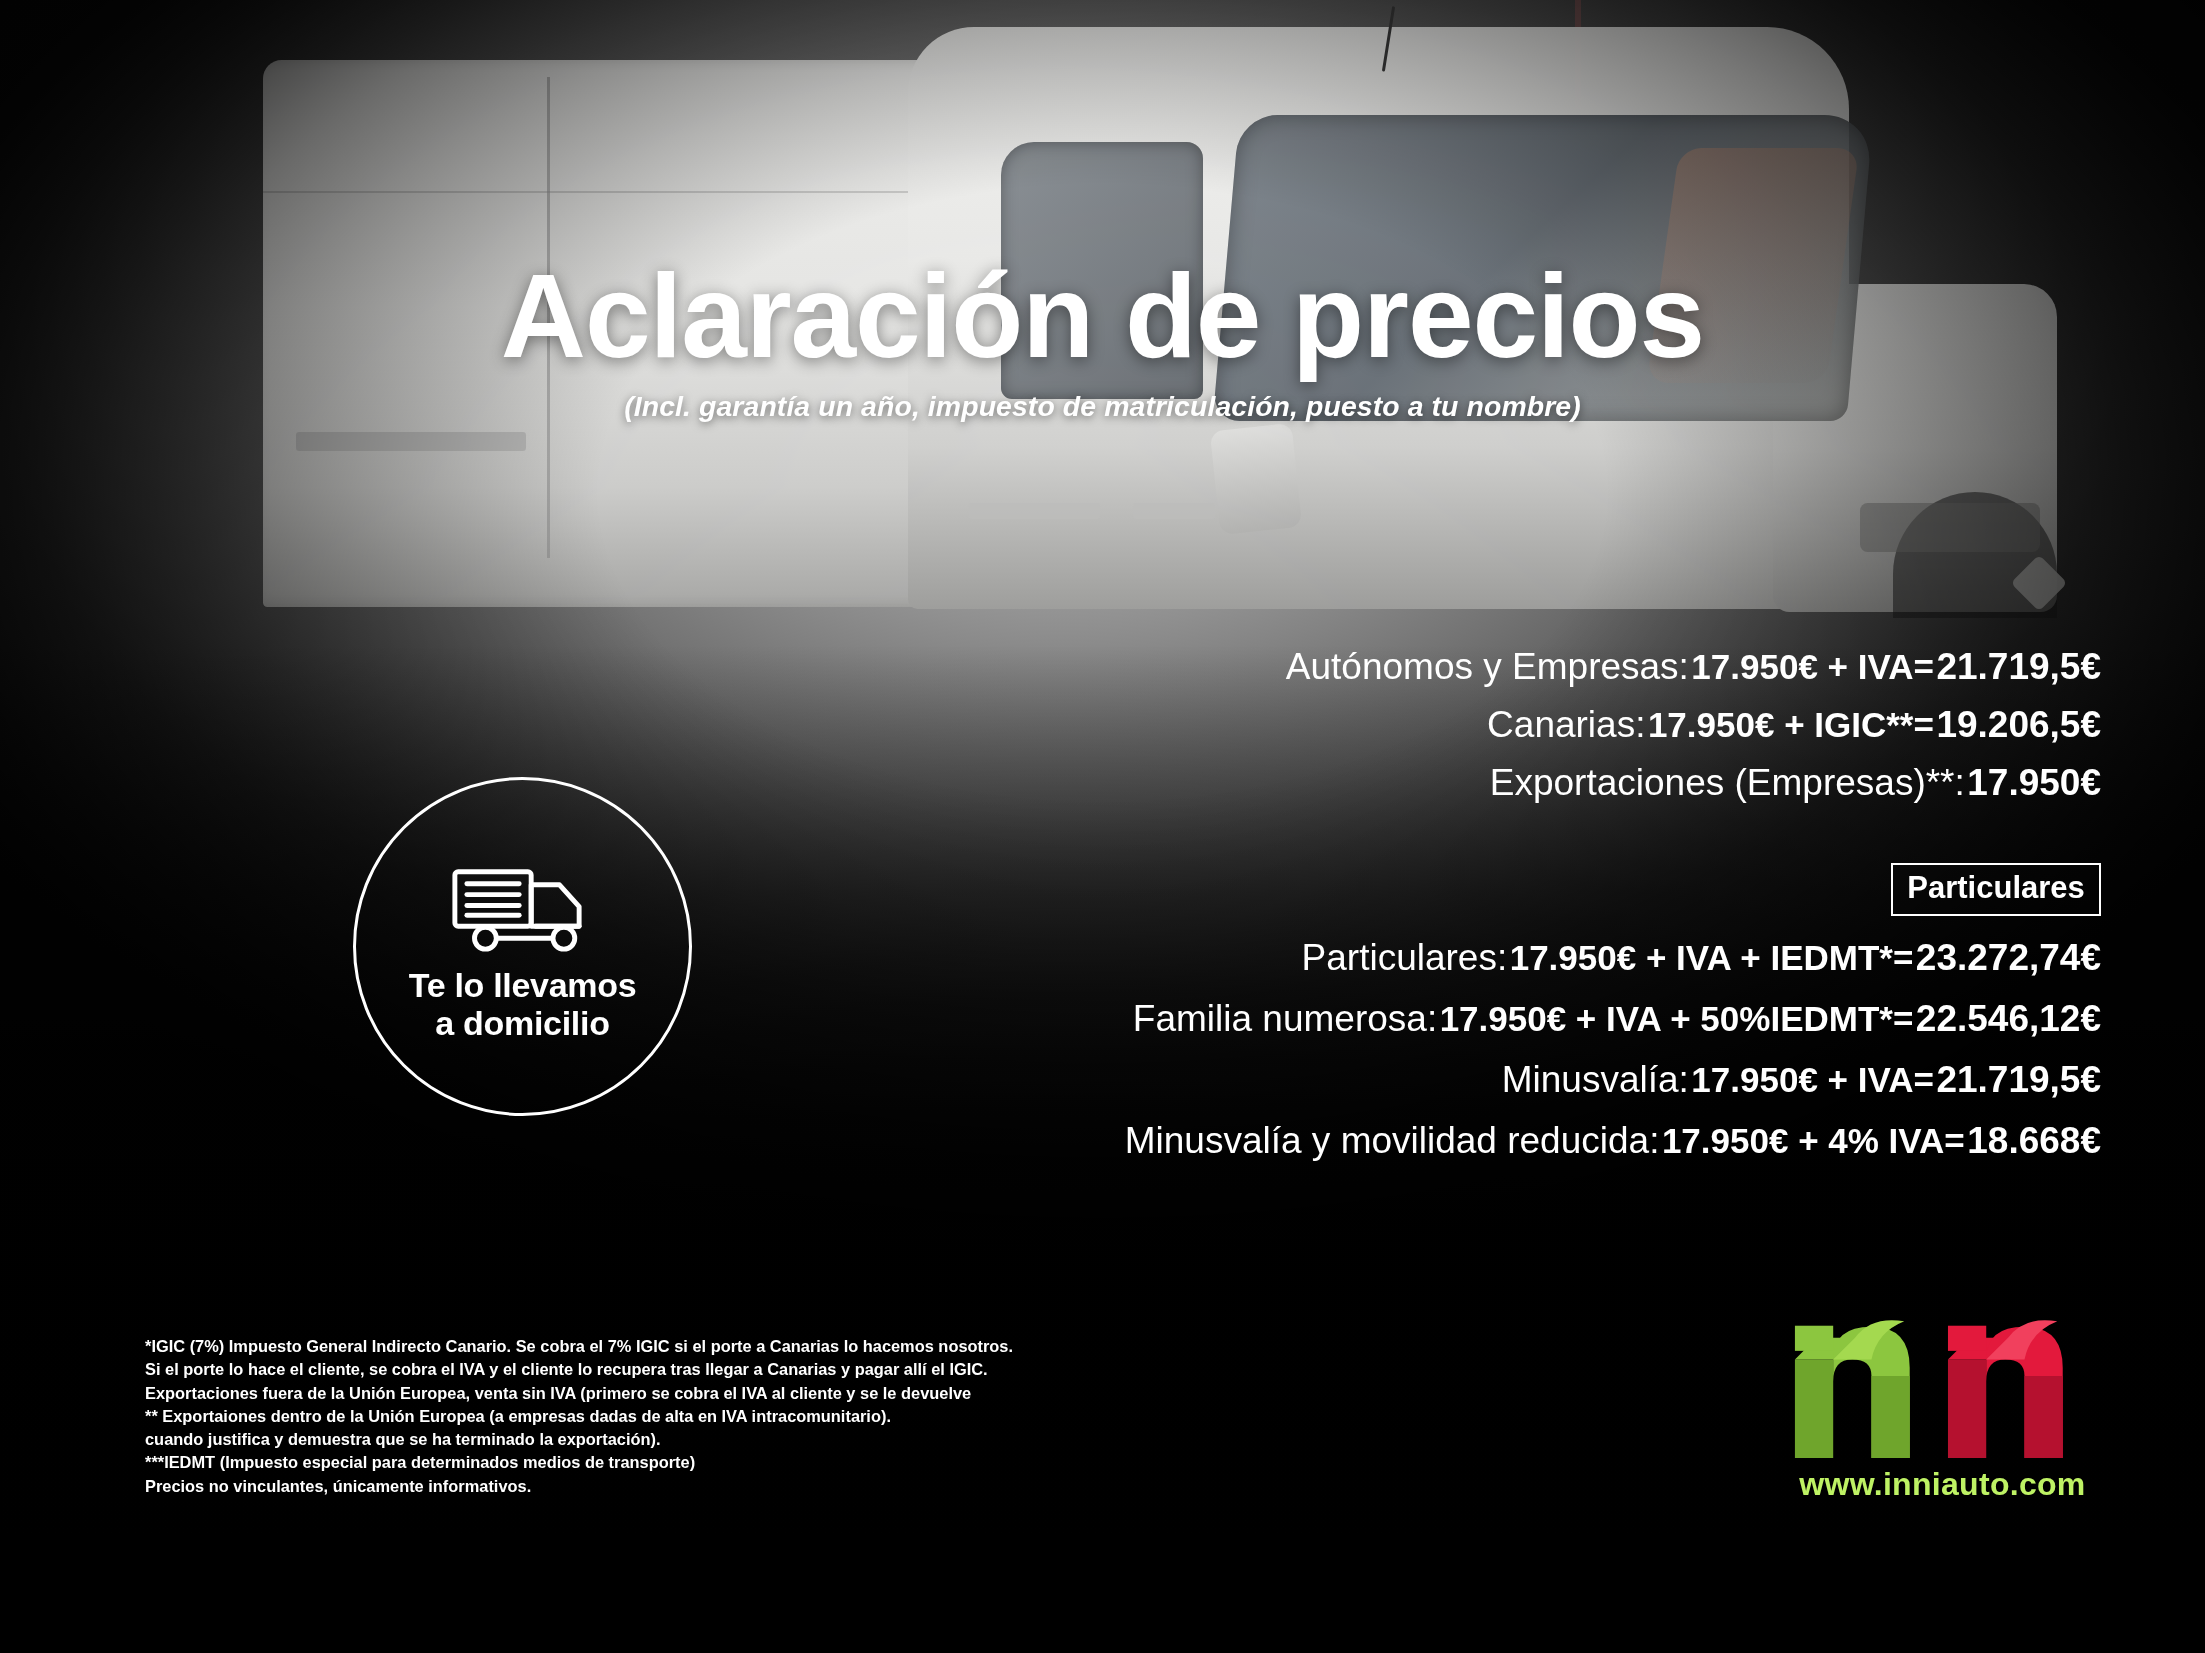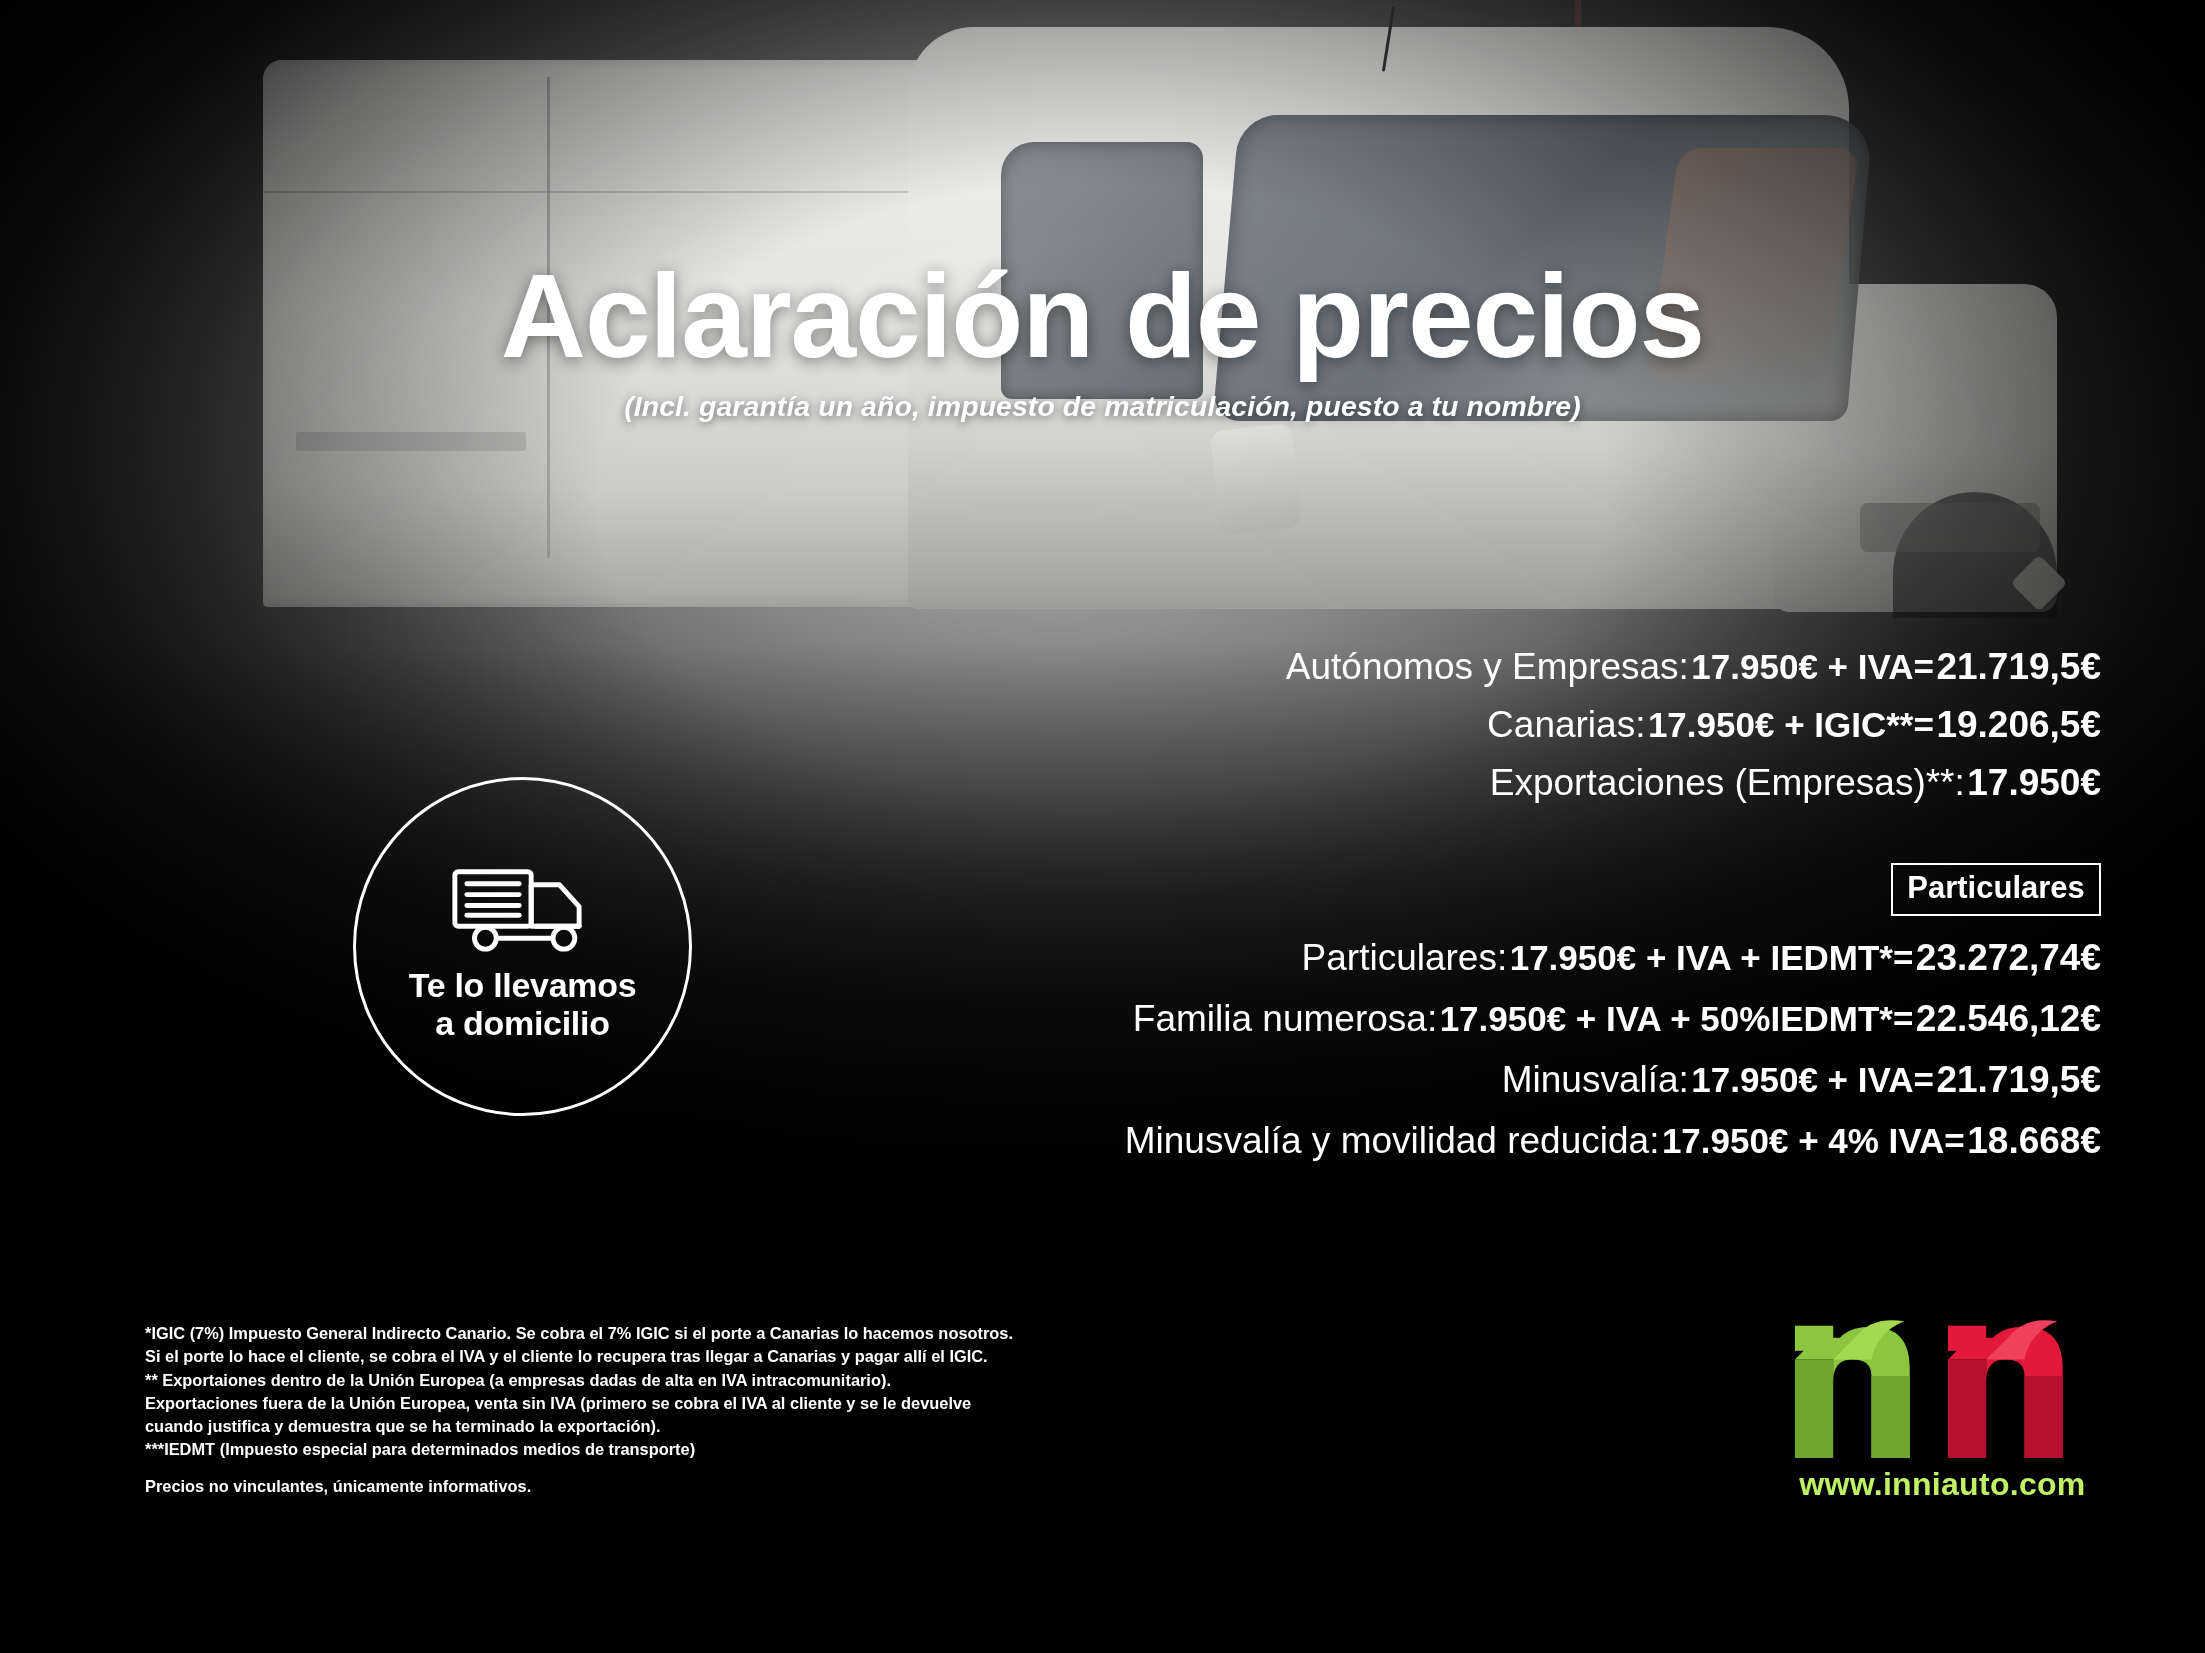--- a/index.html
+++ b/index.html
@@ -255,21 +255,21 @@
     left: 145px;
     bottom: 38px;
     width: 1313px;
     color: #ffffff;
     font-size: 16.4px;
     font-weight: bold;
     line-height: 1.42;
     z-index: 6;
   }
   .footnotes p { margin: 0; }
-  .footnotes .gap { margin-top: 13px; }
+  .footnotes .gap { margin-top: 0; }
 
   
   .logo-block {
     position: absolute;
     right: 104px;
     bottom: 33px;
     z-index: 6;
     text-align: center;
   }
   .logo-mark {
@@ -384,22 +384,22 @@
         <span class="mid">17.950€ + 4% IVA=</span>
         <span class="amt">18.668€</span>
       </p>
     </div>
 
   </div>
 
   <div class="footnotes">
     <p>*IGIC (7%) Impuesto General Indirecto Canario. Se cobra el 7% IGIC si el porte a Canarias lo hacemos nosotros.</p>
     <p>Si el porte lo hace el cliente, se cobra el IVA y el cliente lo recupera tras llegar a Canarias y pagar allí el IGIC.</p>
+    <p>Exportaciones fuera de la Unión Europea, venta sin IVA (primero se cobra el IVA al cliente y se le devuelve</p>
     <p>** Exportaiones dentro de la Unión Europea (a empresas dadas de alta en IVA intracomunitario).</p>
-    <p>Exportaciones fuera de la Unión Europea, venta sin IVA (primero se cobra el IVA al cliente y se le devuelve</p>
     <p>cuando justifica y demuestra que se ha terminado la exportación).</p>
     <p>***IEDMT (Impuesto especial para determinados medios de transporte)</p>
     <p class="gap">Precios no vinculantes, únicamente informativos.</p>
   </div>
 
   <div class="logo-block">
     <div class="logo-mark">
       <svg viewBox="0 0 580 300" width="317" height="164">
 
         <path d="M20 300 V120 h70 v180 z" fill="#6fa52c"></path>

